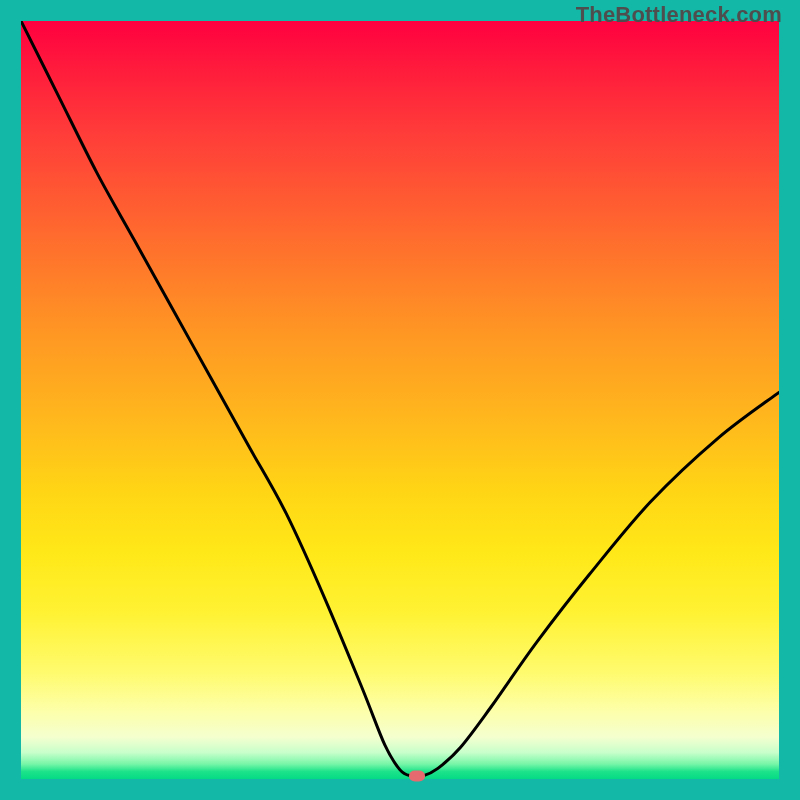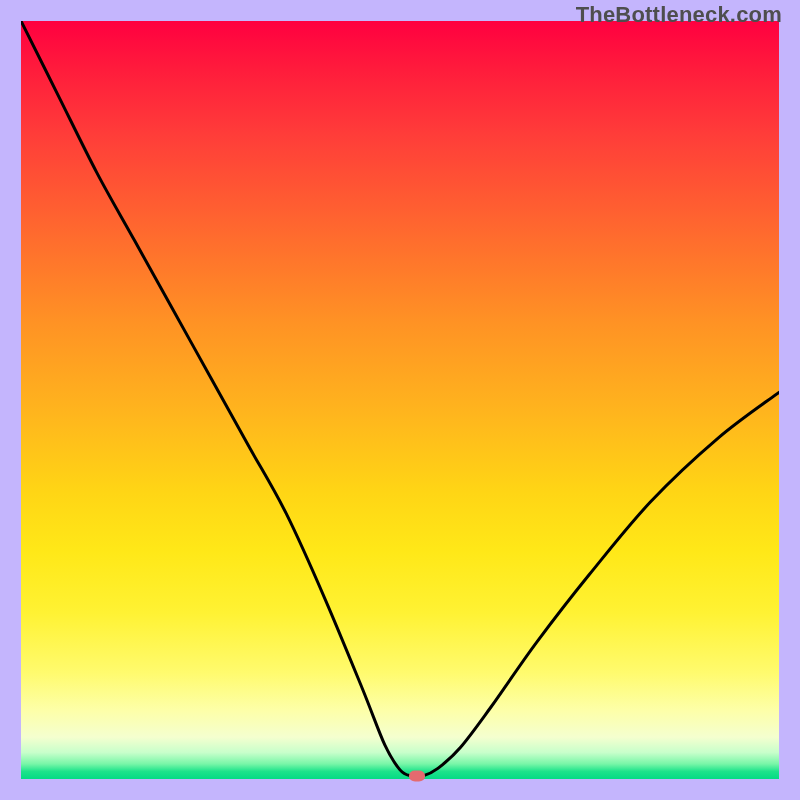--- a/index.html
+++ b/index.html
@@ -8,21 +8,21 @@
     width: 800px;
     height: 800px;
     background: #000;
     overflow: hidden;
     font-family: Arial, Helvetica, sans-serif;
   }
   .frame {
     position: relative;
     width: 800px;
     height: 800px;
-    background: #c4b5fd;
+    background: #14b8a6;
   }
   .watermark {
     position: absolute;
     top: 2px;
     right: 18px;
     color: #4e4e4e;
     font-size: 22px;
     font-weight: 600;
     letter-spacing: 0.2px;
     z-index: 5;

